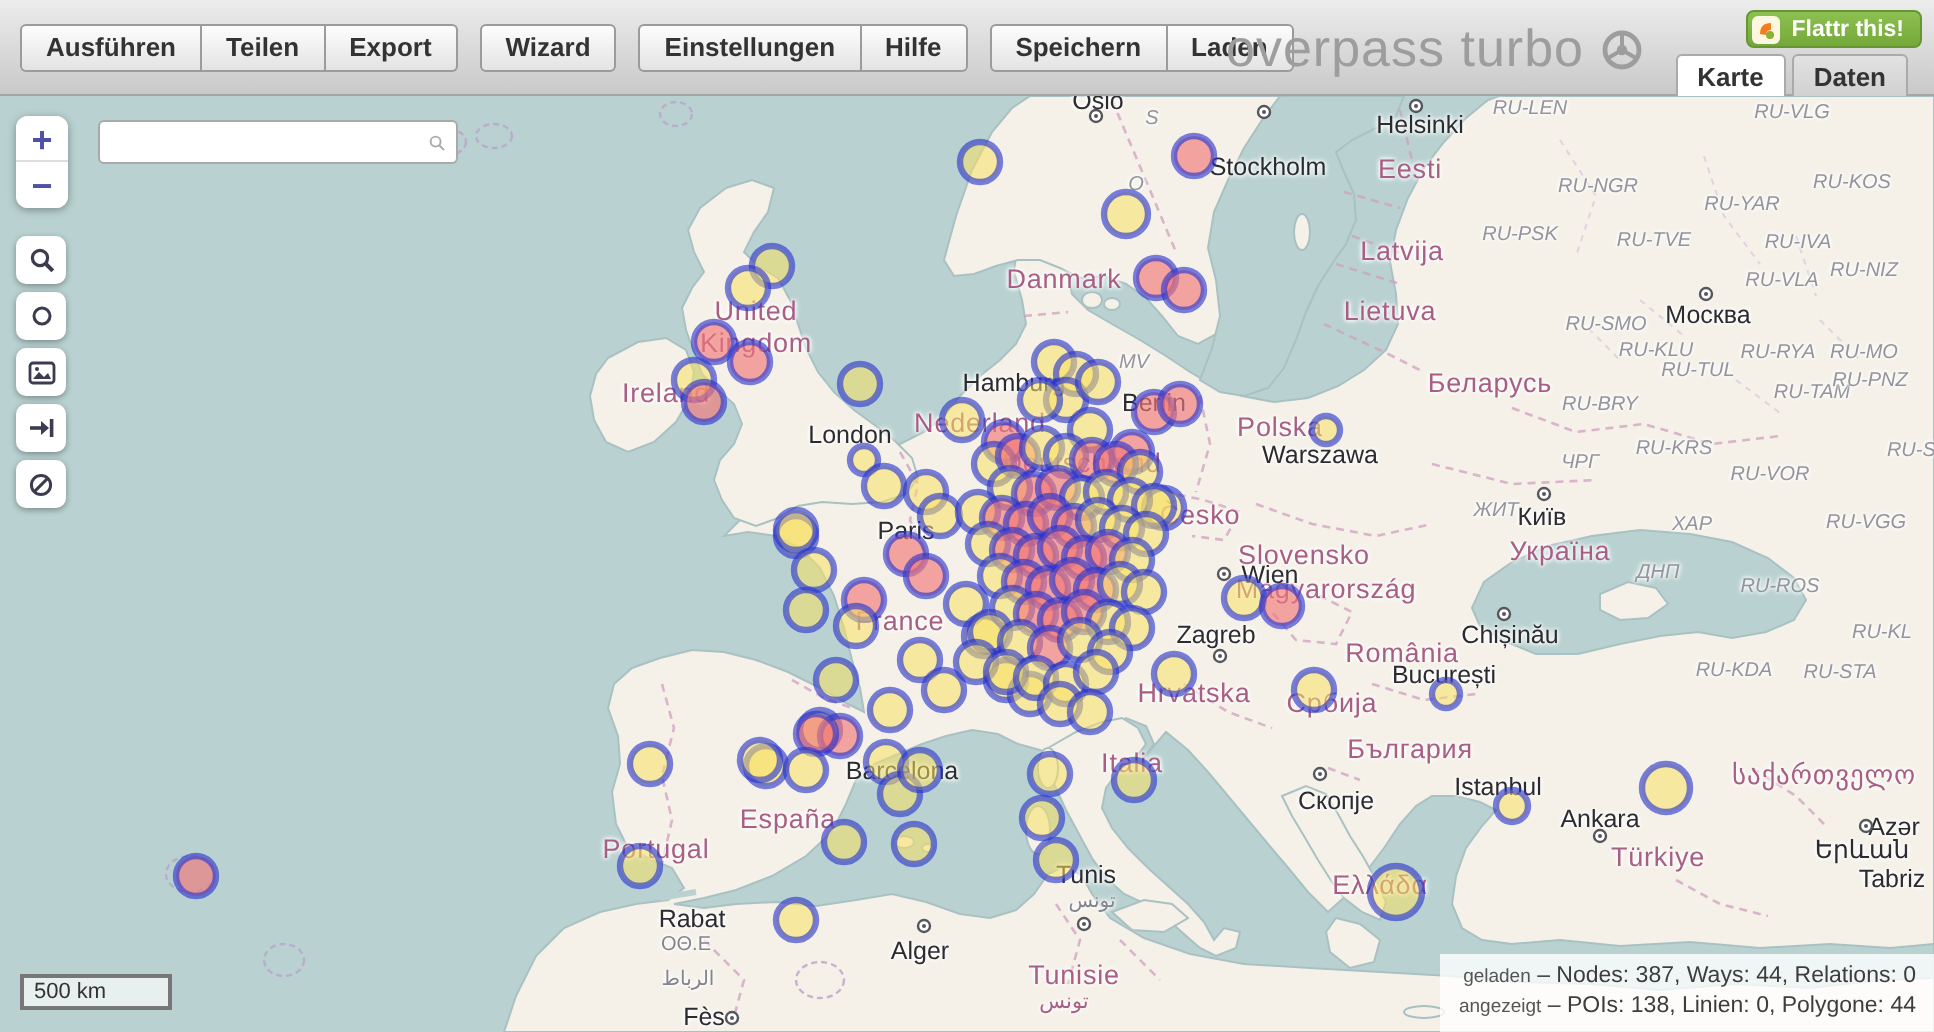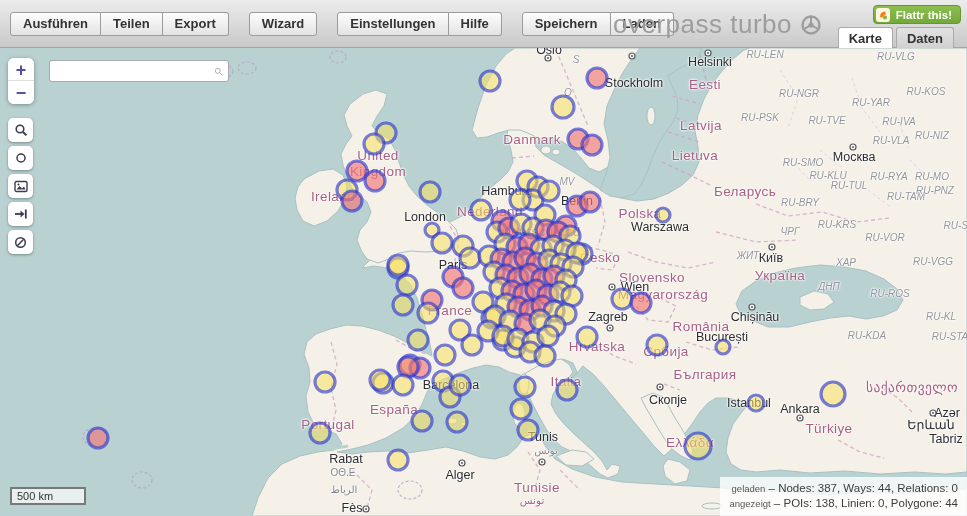--- a/index.html
+++ b/index.html
@@ -6,21 +6,21 @@
     --sea:#b9d2d1; --land:#f5f1e8; --country:#a85f84; --city:#2b2b30; --code:#94949c;
     --mstroke:rgba(38,52,208,0.62); --my:rgba(248,224,100,0.55); --mr:rgba(240,120,120,0.65);
   }
   *{box-sizing:border-box}
   body{margin:0;font-family:"Liberation Sans",sans-serif;background:#fff}
   #app{position:relative;width:967px;height:516px;overflow:hidden;background:#dfe8e6}
 
   
   header{position:absolute;left:0;top:0;width:967px;height:48px;
     background:linear-gradient(#ececec,#c9c9c9);border-bottom:1px solid #a5a5a5}
-  .btn-groups{position:absolute;left:10px;top:12px;display:flex;gap:20px}
+  .btn-groups{position:absolute;left:10px;top:12px;display:flex;gap:11px}
   .btn-group{display:flex}
   .tb-btn{font-family:"Liberation Sans",sans-serif;font-size:13px;font-weight:bold;color:#333;
     background:linear-gradient(#fdfdfd,#e3e3e3);border:1px solid #9b9b9b;border-left-width:0;
     padding:4px 12px;cursor:pointer;line-height:14px}
   .btn-group .tb-btn:first-child{border-left-width:1px;border-radius:3px 0 0 3px}
   .btn-group .tb-btn:last-child{border-radius:0 3px 3px 0}
   .btn-group .tb-btn:only-child{border-radius:3px}
   .brand{position:absolute;left:613px;top:9px;display:flex;align-items:center;gap:7px;
     color:#9d9d9d;font-size:26px;letter-spacing:0.5px;white-space:nowrap}
   .flattr{position:absolute;right:6px;top:5px;height:19px;display:flex;align-items:center;gap:6px;
@@ -257,21 +257,21 @@
         <span class="lbl k-ci" style="left: 660px; top: 180px;">Warszawa</span>
         <span class="lbl k-ci" style="left: 425px; top: 170px;">London</span>
         <span class="lbl k-ci" style="left: 507px; top: 144px;">Hamburg</span>
         <span class="lbl k-ci" style="left: 577px; top: 154px;">Berlin</span>
         <span class="lbl k-ci" style="left: 453px; top: 218px;">Paris</span>
         <span class="lbl k-ci" style="left: 451px; top: 338px;">Barcelona</span>
         <span class="lbl k-ci" style="left: 635px; top: 240px;">Wien</span>
         <span class="lbl k-ci" style="left: 608px; top: 270px;">Zagreb</span>
         <span class="lbl k-ci" style="left: 722px; top: 290px;">București</span>
         <span class="lbl k-ci" style="left: 668px; top: 353px;">Скопје</span>
-        <span class="lbl k-ci" style="left: 749px; top: 346px; margin-top: 10px;">Istanbul</span>
+        <span class="lbl k-ci" style="left: 749px; top: 346px;">Istanbul</span>
         <span class="lbl k-ci" style="left: 800px; top: 362px;">Ankara</span>
         <span class="lbl k-ci" style="left: 931px; top: 377px;">Երևան</span>
         <span class="lbl k-ci" style="left: 946px; top: 392px;">Tabriz</span>
         <span class="lbl k-ci" style="left: 947px; top: 366px;">Azər</span>
         <span class="lbl k-ci" style="left: 771px; top: 211px;">Київ</span>
         <span class="lbl k-ci" style="left: 755px; top: 270px;">Chișinău</span>
         <span class="lbl k-ci" style="left: 543px; top: 390px;">Tunis</span>
         <span class="lbl k-ci" style="left: 460px; top: 428px;">Alger</span>
         <span class="lbl k-ci" style="left: 346px; top: 412px;">Rabat</span>
         <span class="lbl k-ci" style="left: 352px; top: 461px;">Fès</span>
@@ -299,21 +299,21 @@
         <span class="lbl k-cd" style="left: 935px; top: 143px;">RU-PNZ</span>
         <span class="lbl k-cd" style="left: 837px; top: 177px;">RU-KRS</span>
         <span class="lbl k-cd" style="left: 885px; top: 190px;">RU-VOR</span>
         <span class="lbl k-cd" style="left: 959px; top: 178px;">RU-SA</span>
         <span class="lbl k-cd" style="left: 790px; top: 184px;">ЧРГ</span>
         <span class="lbl k-cd" style="left: 748px; top: 196px; margin-top: 12px;">ЖИТ</span>
         <span class="lbl k-cd" style="left: 846px; top: 215px;">ХАР</span>
         <span class="lbl k-cd" style="left: 829px; top: 239px;">ДНП</span>
         <span class="lbl k-cd" style="left: 890px; top: 246px;">RU-ROS</span>
         <span class="lbl k-cd" style="left: 867px; top: 288px;">RU-KDA</span>
-        <span class="lbl k-cd" style="left: 920px; top: 289px; margin-left: 30px;">RU-STA</span>
+        <span class="lbl k-cd" style="left: 920px; top: 289px;">RU-STA</span>
         <span class="lbl k-cd" style="left: 941px; top: 269px;">RU-KL</span>
         <span class="lbl k-cd" style="left: 933px; top: 214px;">RU-VGG</span>
         <span class="lbl k-cd" style="left: 567px; top: 134px;">MV</span>
         <span class="lbl k-cd" style="left: 576px; top: 12px;">S</span>
         <span class="lbl k-cd" style="left: 568px; top: 45px;">O</span>
       </div>
 
     <svg class="layer" id="mk" width="967" height="468" viewBox="0 48 967 468">
         <circle cx="548" cy="58" r="3" class="cdot"></circle>
         <circle cx="548" cy="58" r="1" class="cdot2"></circle>

